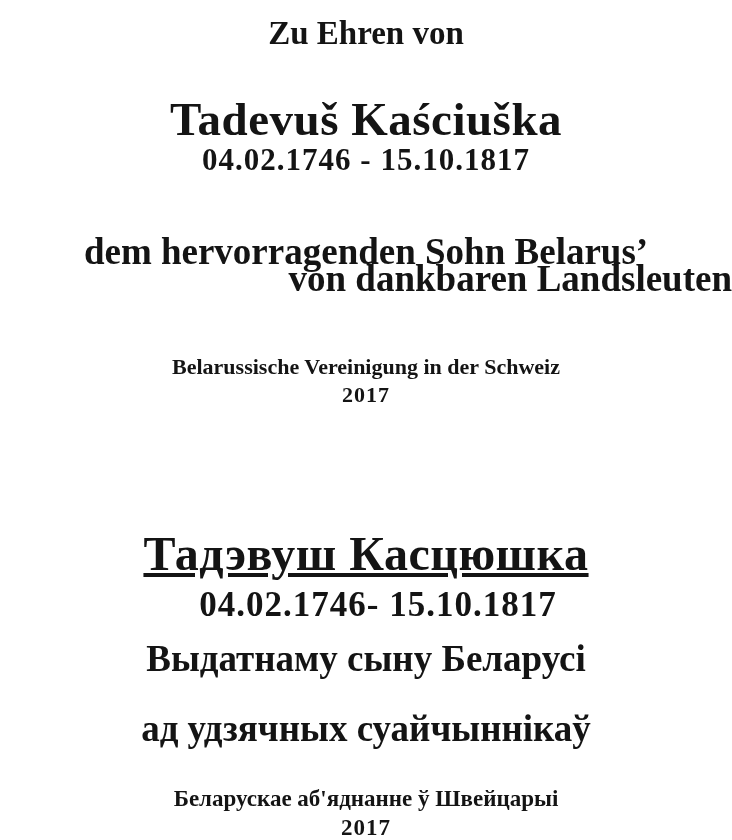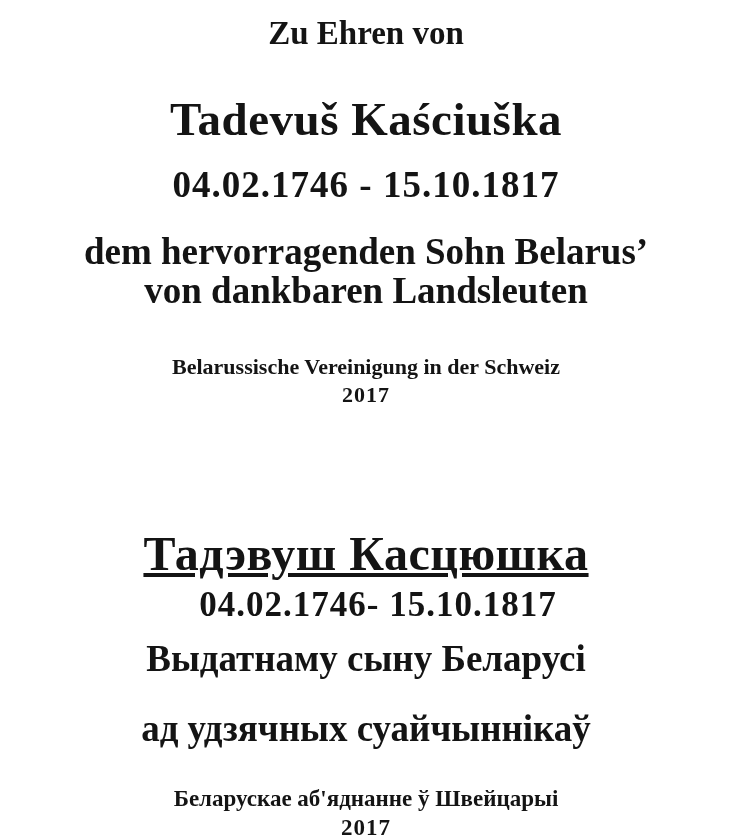--- a/index.html
+++ b/index.html
@@ -23,23 +23,23 @@
     width: 732px;
     text-align: center;
     line-height: 1;
     white-space: pre;
     -webkit-font-smoothing: antialiased;
   }
 
   
   .intro-de       { top: 17px;  font-size: 33px; }
   .name-de        { top: 96px;  font-size: 47px; letter-spacing: 0.5px; }
-  .dates-de       { top: 166px; font-size: 37px; letter-spacing: 1px; }
+  .dates-de       { top: 144px; font-size: 31px; letter-spacing: 1px; }
   .dedication-de-1{ top: 233px; font-size: 37px; }
-  .dedication-de-2{ top: 272px; font-size: 37px; }
+  .dedication-de-2{ top: 260px; font-size: 37px; text-align: right; }
   .org-de         { top: 356px; font-size: 22px; }
   .year-de        { top: 384px; font-size: 22px; letter-spacing: 1px; }
 
   
   .name-be        { top: 530px; font-size: 48px; letter-spacing: 0.5px; text-decoration: underline; }
   .dates-be       { top: 587px; font-size: 35px; letter-spacing: 1px; padding-left: 12px; }
   .dedication-be-1{ top: 640px; font-size: 37px; }
   .dedication-be-2{ top: 710px; font-size: 37px; text-align: center; }
   .org-be         { top: 787px; font-size: 23px; }
   .year-be        { top: 816px; font-size: 23px; letter-spacing: 1px; }

